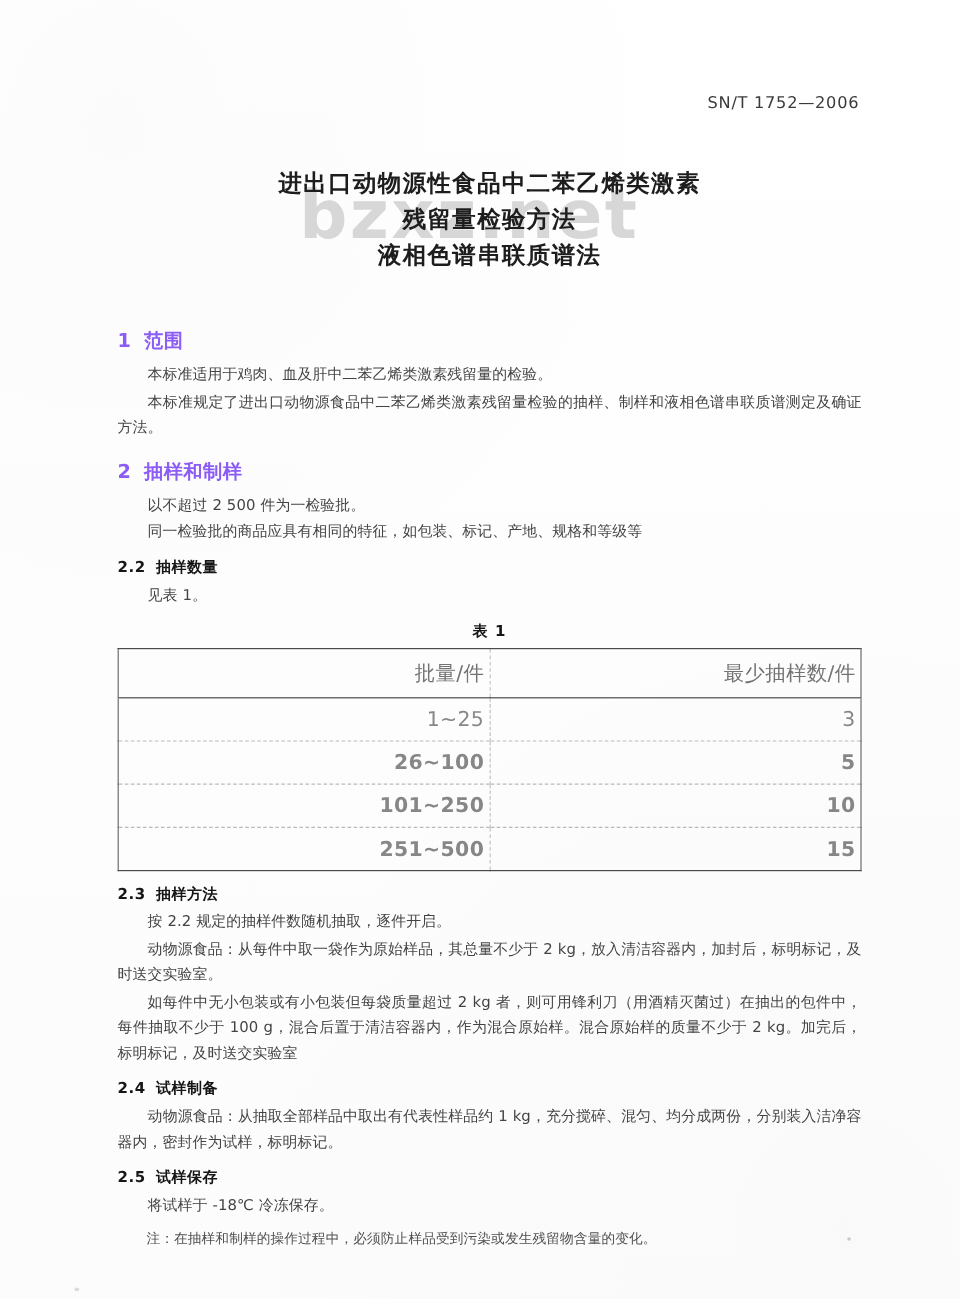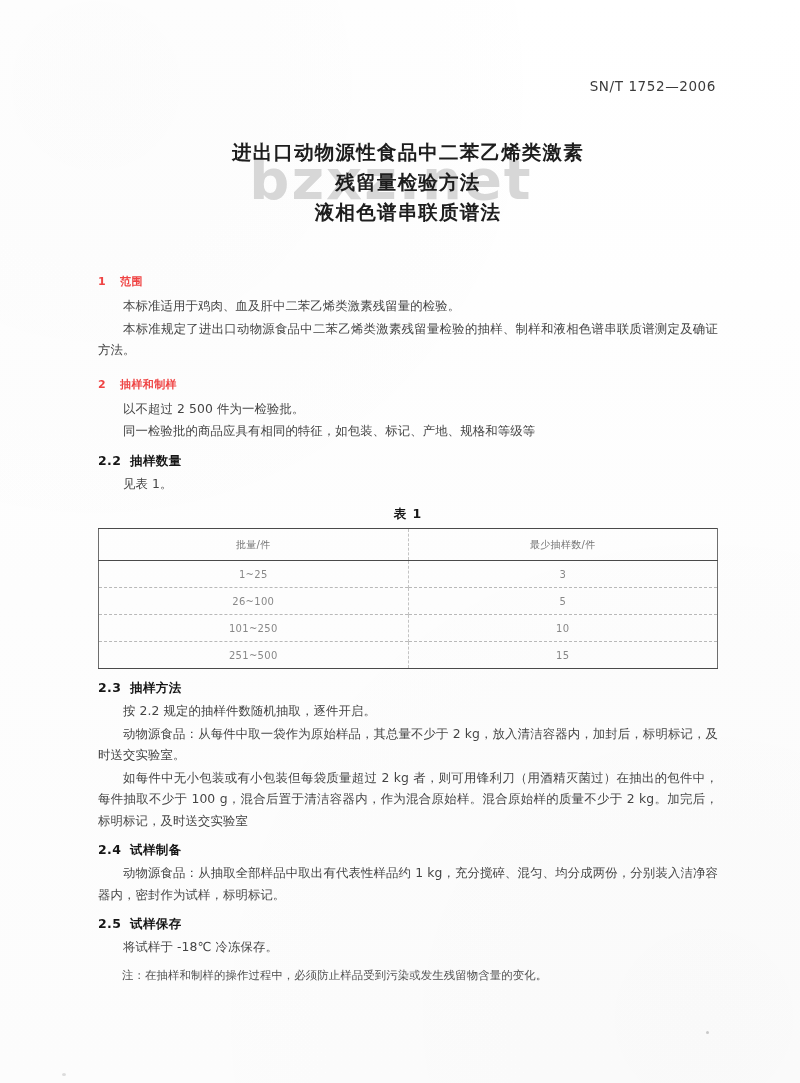--- a/index.html
+++ b/index.html
@@ -78,23 +78,23 @@
     letter-spacing: 1.2px;
     line-height: 30px;
     color: #1d1d1d;
     font-family: "DejaVu Sans", "Liberation Sans", sans-serif;
     position: relative;
     z-index: 3;
   }
 
   
   .h1 {
-    font-size: 11px;
-    font-weight: 700;
-    color: #ef4444;
+    font-size: 16px;
+    font-weight: 700;
+    color: #8b5cf6;
     margin: 16px 0 6px 0;
     letter-spacing: 0.4px;
   }
   .h1 .num { display: inline-block; min-width: 22px; }
 
   .h2 {
     font-size: 12.5px;
     font-weight: 700;
     color: #161616;
     margin: 11px 0 3px 0;
@@ -134,22 +134,22 @@
     letter-spacing: 1px;
   }
   table.spec-table {
     width: 100%;
     border-collapse: collapse;
     margin: 0 0 6px 0;
     table-layout: fixed;
   }
   table.spec-table th,
   table.spec-table td {
-    text-align: center;
-    font-size: 10px;
+    text-align: right;
+    font-size: 17px;
     color: #5a5a5a;
     padding: 8px 4px 7px 4px;
     font-weight: 400;
     letter-spacing: 0.3px;
     opacity: 0.72;
   }
   table.spec-table thead th {
     color: #4d4d4d;
     opacity: 0.78;
     padding-top: 9px;
@@ -160,20 +160,21 @@
     border-top: 1.4px solid #4a4a4a;
     border-bottom: 1.4px solid #4a4a4a;
     border-left: 1.1px solid #6e6e6e;
     border-right: 1.1px solid #6e6e6e;
   }
   table.spec-table thead tr {
     border-bottom: 1.3px solid #4a4a4a;
   }
   table.spec-table tbody tr + tr td {
     border-top: 1px dashed #b9b9b9;
+    font-weight: bold;
   }
   table.spec-table th.col-left,
   table.spec-table td.col-left {
     border-right: 1px dashed #c3c3c3;
   }
 
   
   #scan-mark {
     position: absolute;
     left: 706px;

